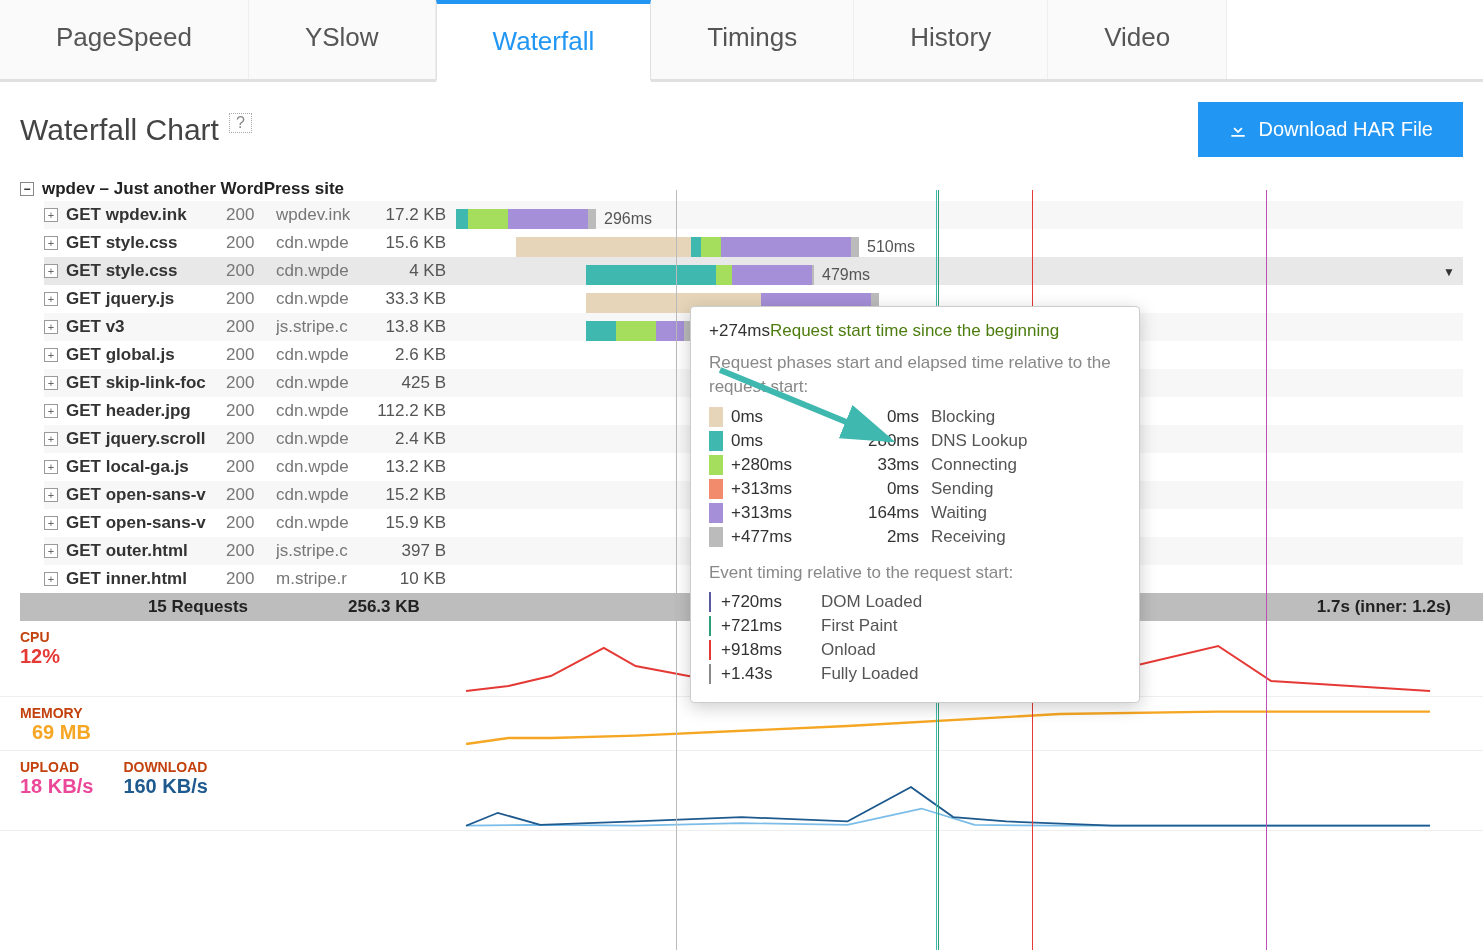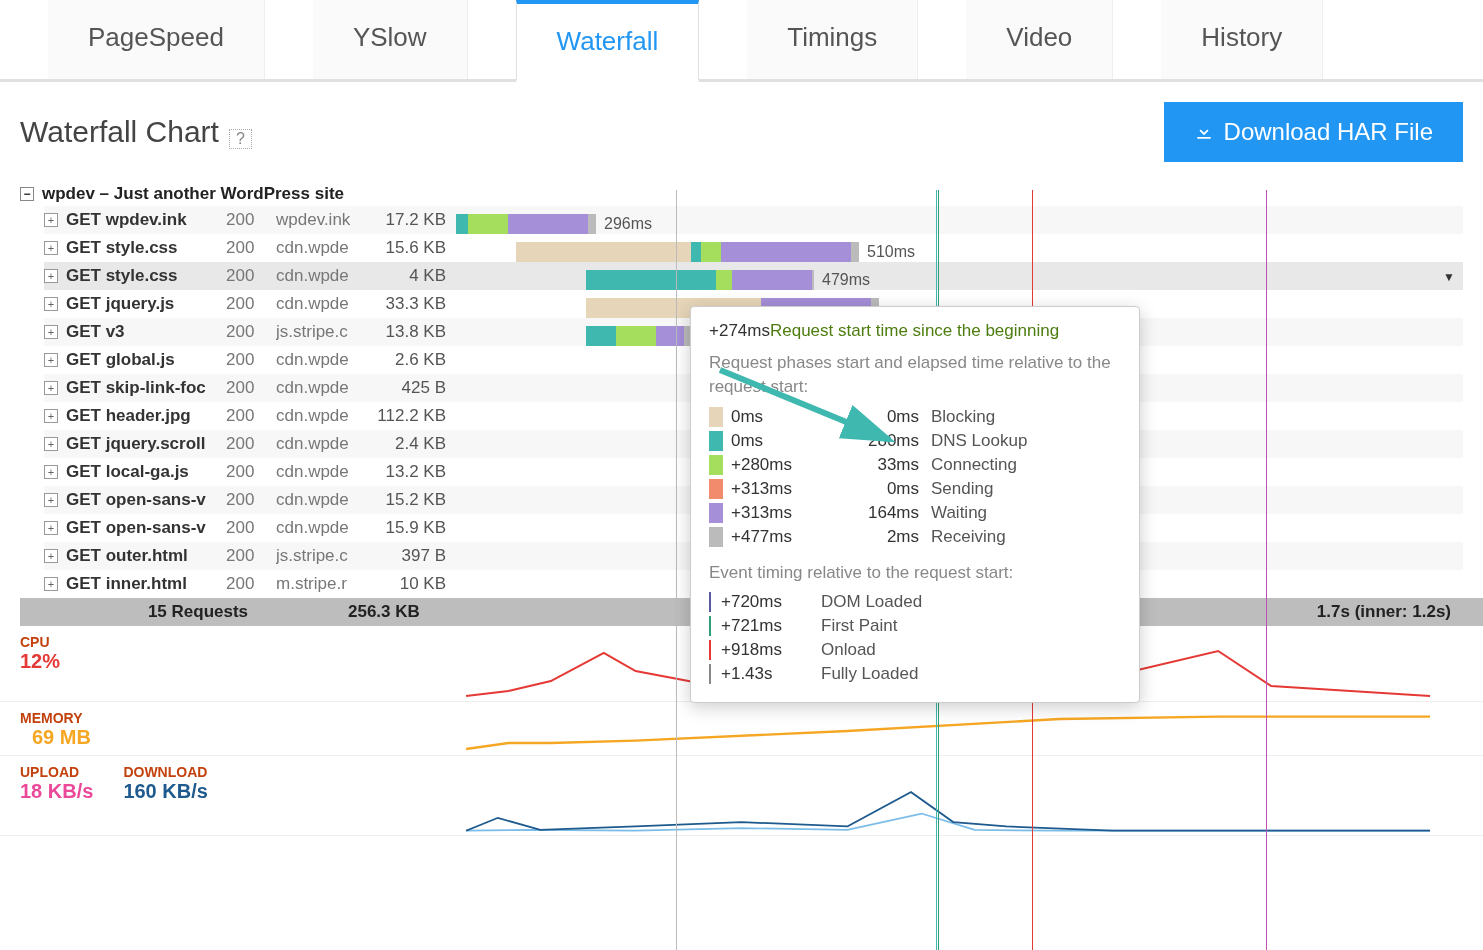--- a/index.html
+++ b/index.html
@@ -1,28 +1,28 @@
 <!DOCTYPE html>
 <html><head>
 <meta charset="utf-8">
 <style>
 * { margin: 0; padding: 0; box-sizing: border-box; font-family: -apple-system, BlinkMacSystemFont, "Segoe UI", Helvetica, Arial, sans-serif; }
 body { background: #fff; color: #333; font-size: 14px; width: 1483px; }
 
 
 .tabs { display: flex; border-bottom: 3px solid #e0e0e0; background: #fff; }
-.tab { padding: 22px 40px; font-size: 26px; color: #555; cursor: pointer; border-right: 1px solid #eee; position: relative; margin-left: 48px; }
+.tab { padding: 22px 56px; font-size: 26px; color: #555; cursor: pointer; border-right: 1px solid #eee; position: relative; }
 .tab.active { color: #2196f3; border-top: 4px solid #2196f3; border-left: 1px solid #e0e0e0; border-right: 1px solid #e0e0e0; background: #fff; margin-bottom: -3px; border-bottom: 3px solid #fff; }
 .tab:not(.active) { background: #fafafa; }
 
 
 .header-row { display: flex; justify-content: space-between; align-items: center; padding: 20px; }
-.page-title { font-size: 30px; font-weight: 300; color: #444; display: flex; align-items: flex-end; gap: 10px; }
+.page-title { font-size: 30px; font-weight: 300; color: #444; display: flex; align-items: flex-start; gap: 10px; }
 .help-badge { font-size: 16px; color: #888; border: 1px dotted #aaa; padding: 0 6px; }
-.download-btn { background: #2196f3; color: #fff; font-size: 24px; padding: 16px 30px; border: none; cursor: pointer; display: flex; align-items: center; gap: 10px; }
+.download-btn { background: #2196f3; color: #fff; font-size: 20px; padding: 16px 30px; border: none; cursor: pointer; display: flex; align-items: center; gap: 10px; }
 .download-icon { width: 20px; height: 20px; }
 
 
 .tree-root { padding: 0 20px; }
 .tree-header { display: flex; align-items: center; gap: 8px; font-weight: 700; font-size: 17px; color: #222; padding: 2px 0; }
 .tree-toggle { width: 14px; height: 14px; border: 1px solid #888; display: inline-flex; align-items: center; justify-content: center; font-size: 12px; line-height: 1; cursor: pointer; background: #fff; }
 
 
 .requests { padding-left: 24px; }
 .row { display: flex; align-items: center; height: 28px; font-size: 17px; position: relative; }
@@ -93,22 +93,22 @@
 .arrow-ann { position: absolute; top: 360px; left: 710px; pointer-events: none; }
 </style>
 </head>
 <body>
 
 <div class="tabs">
   <div class="tab">PageSpeed</div>
   <div class="tab">YSlow</div>
   <div class="tab active">Waterfall</div>
   <div class="tab">Timings</div>
+  <div class="tab">History</div>
   <div class="tab">Video</div>
-  <div class="tab">History</div>
 </div>
 
 <div class="header-row">
   <div class="page-title">
     <span>Waterfall Chart</span>
     <span class="help-badge">?</span>
   </div>
   <button class="download-btn">
     <svg class="download-icon" viewBox="0 0 24 24" fill="#fff">
         <path d="M12 3v10l-4-4-1.4 1.4L12 16l5.4-5.6L16 9l-4 4V3h0zM4 18h16v2H4z"></path>

